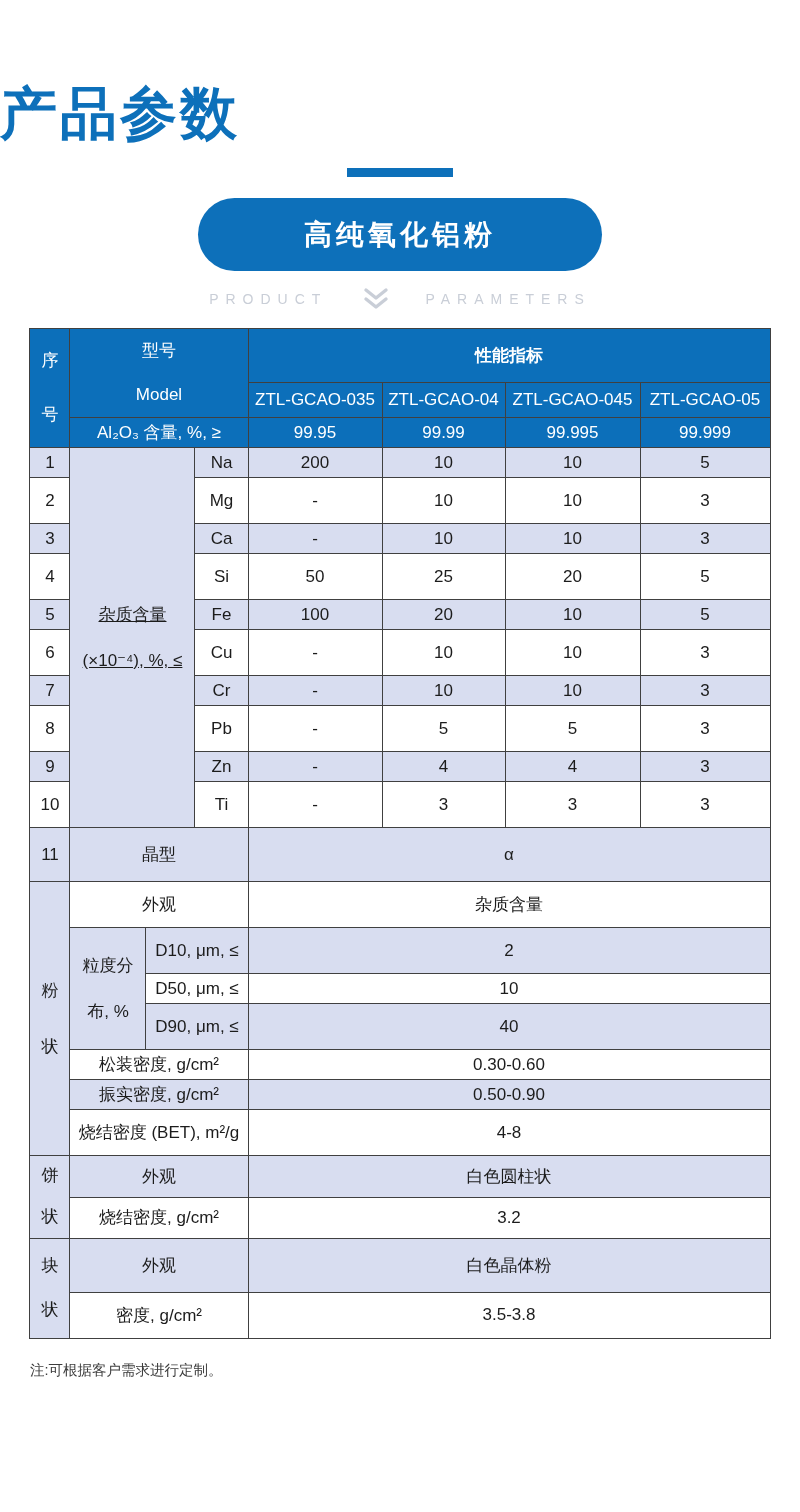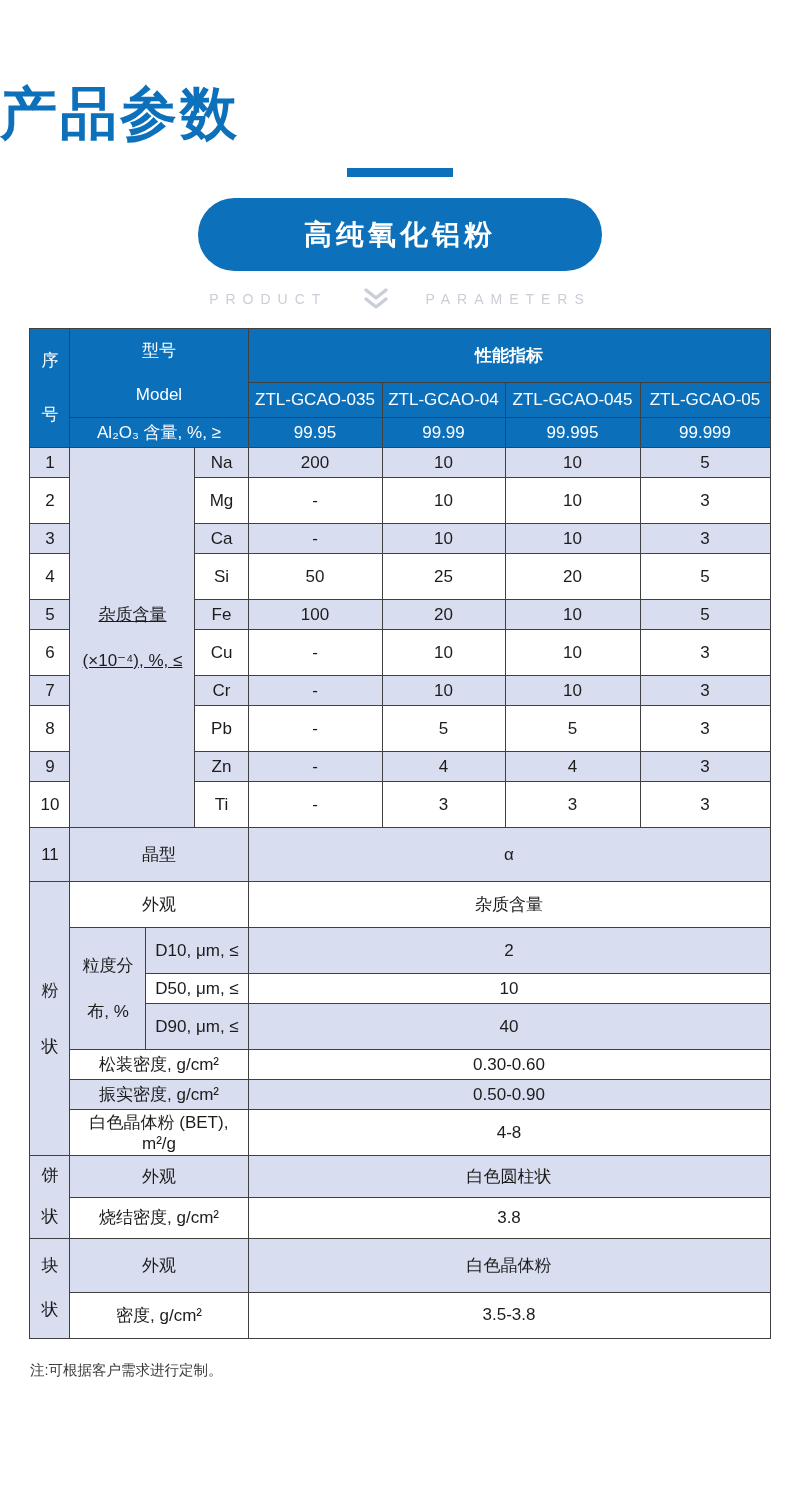--- a/index.html
+++ b/index.html
@@ -252,33 +252,33 @@
     </tr>
     <tr class="h47">
       <td colspan="3">松装密度, g/cm²</td>
       <td colspan="4">0.30-0.60</td>
     </tr>
     <tr class="h47">
       <td class="lav" colspan="3">振实密度, g/cm²</td>
       <td class="lav" colspan="4">0.50-0.90</td>
     </tr>
     <tr class="h46">
-      <td colspan="3">白色晶体粉 (BET), m²/g</td>
+      <td colspan="3">烧结密度 (BET), m²/g</td>
       <td colspan="4">4-8</td>
     </tr>
 
     <tr class="h41">
       <td class="lav pre lh-cake" rowspan="2">饼
 状</td>
       <td class="lav" colspan="3">外观</td>
       <td class="lav" colspan="4">白色圆柱状</td>
     </tr>
     <tr class="h41">
       <td colspan="3">烧结密度, g/cm²</td>
-      <td colspan="4">3.8</td>
+      <td colspan="4">3.2</td>
     </tr>
 
     <tr class="h45">
       <td class="lav pre lh-block" rowspan="2">块
 状</td>
       <td class="lav" colspan="3">外观</td>
       <td class="lav" colspan="4">白色晶体粉</td>
     </tr>
     <tr class="h46">
       <td colspan="3">密度, g/cm²</td>

